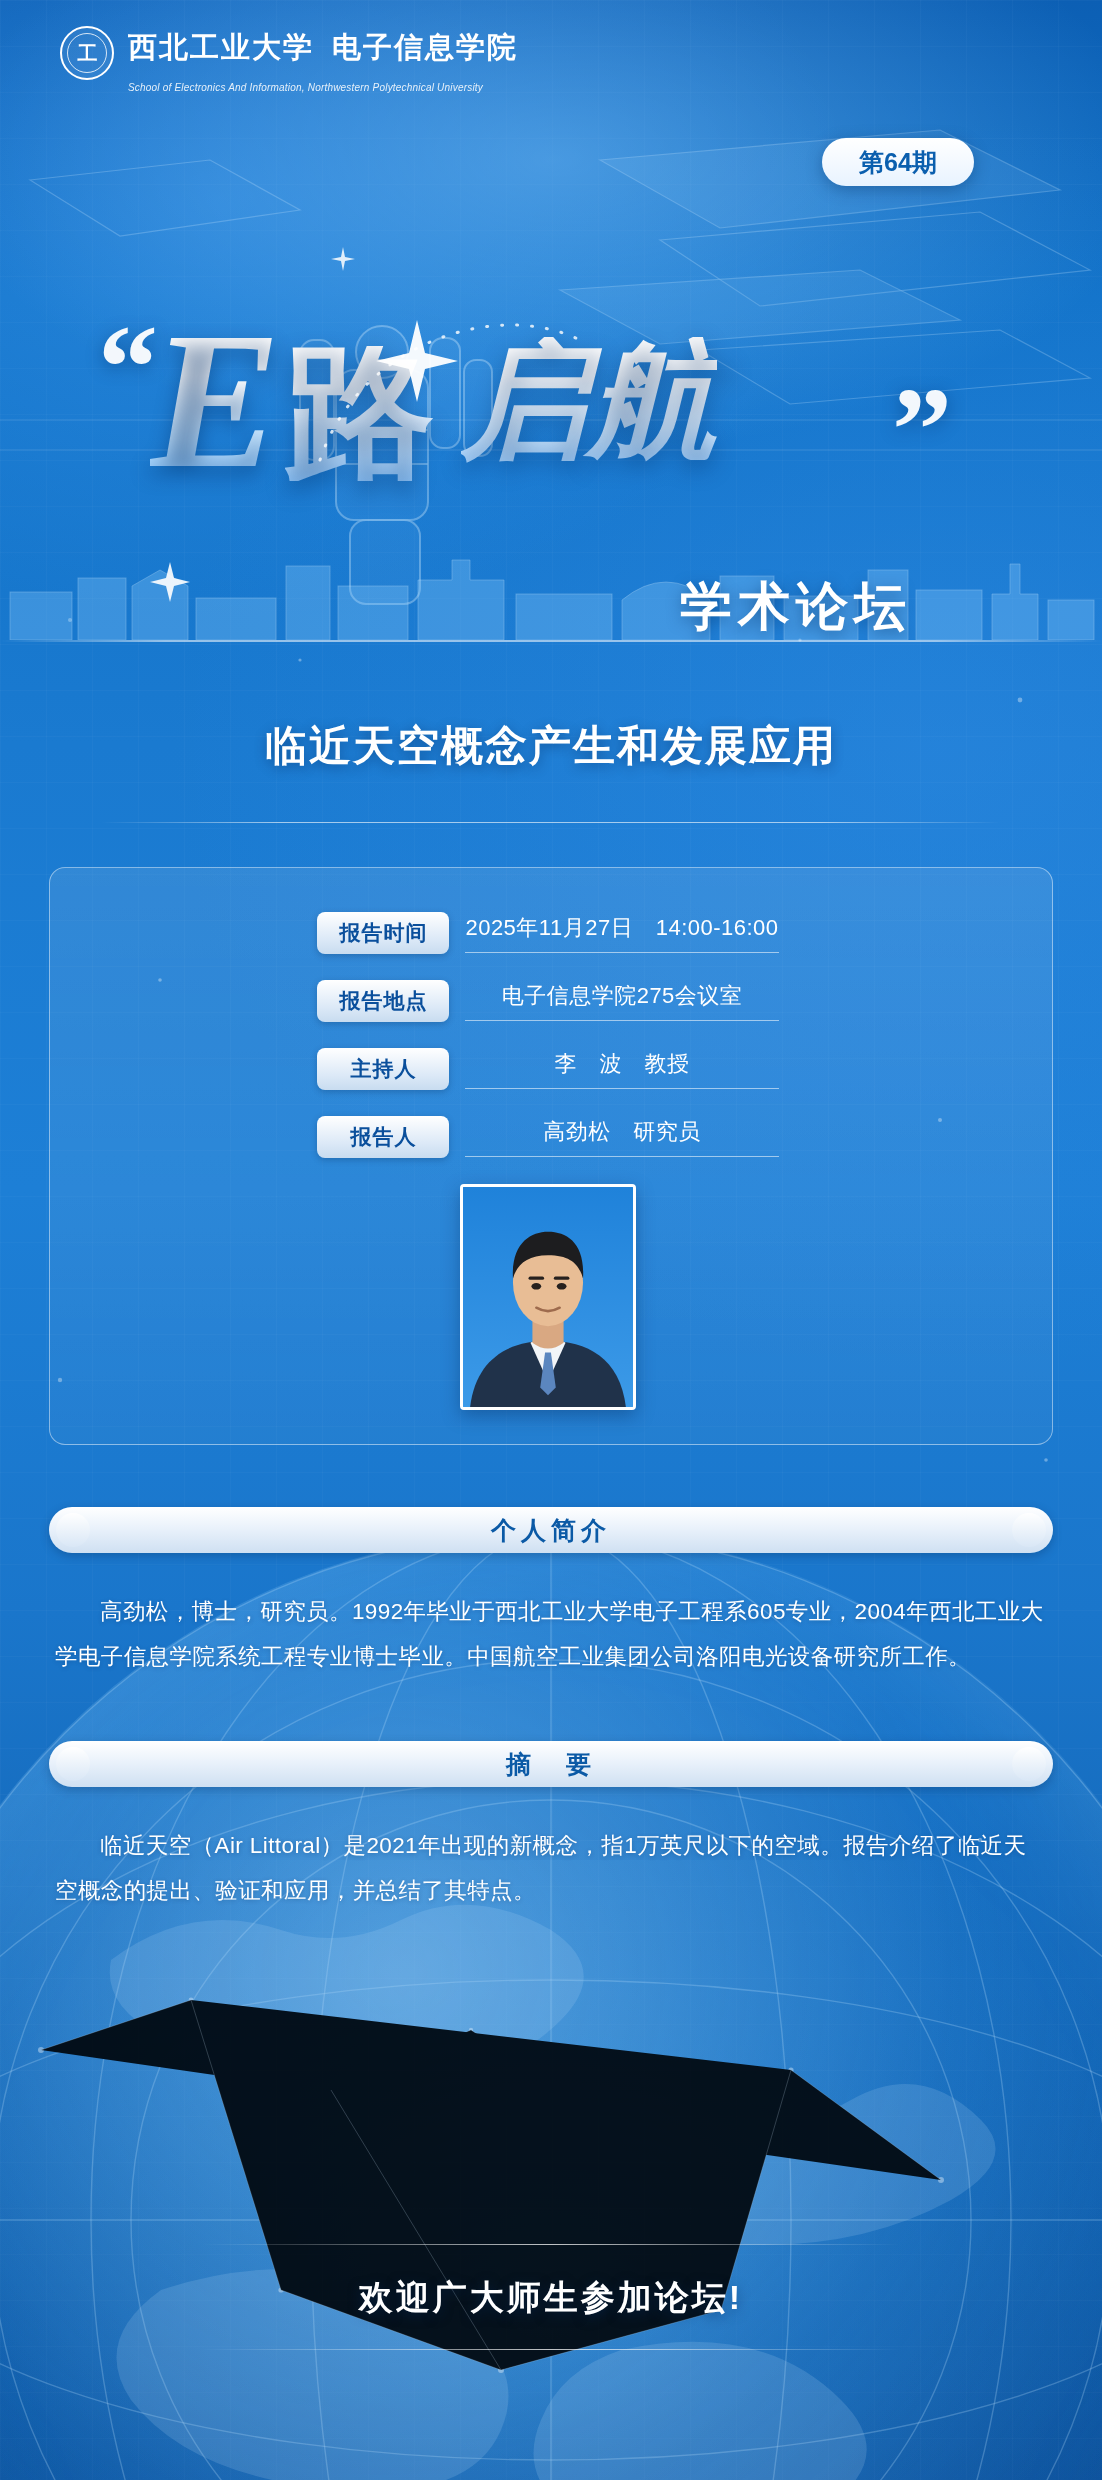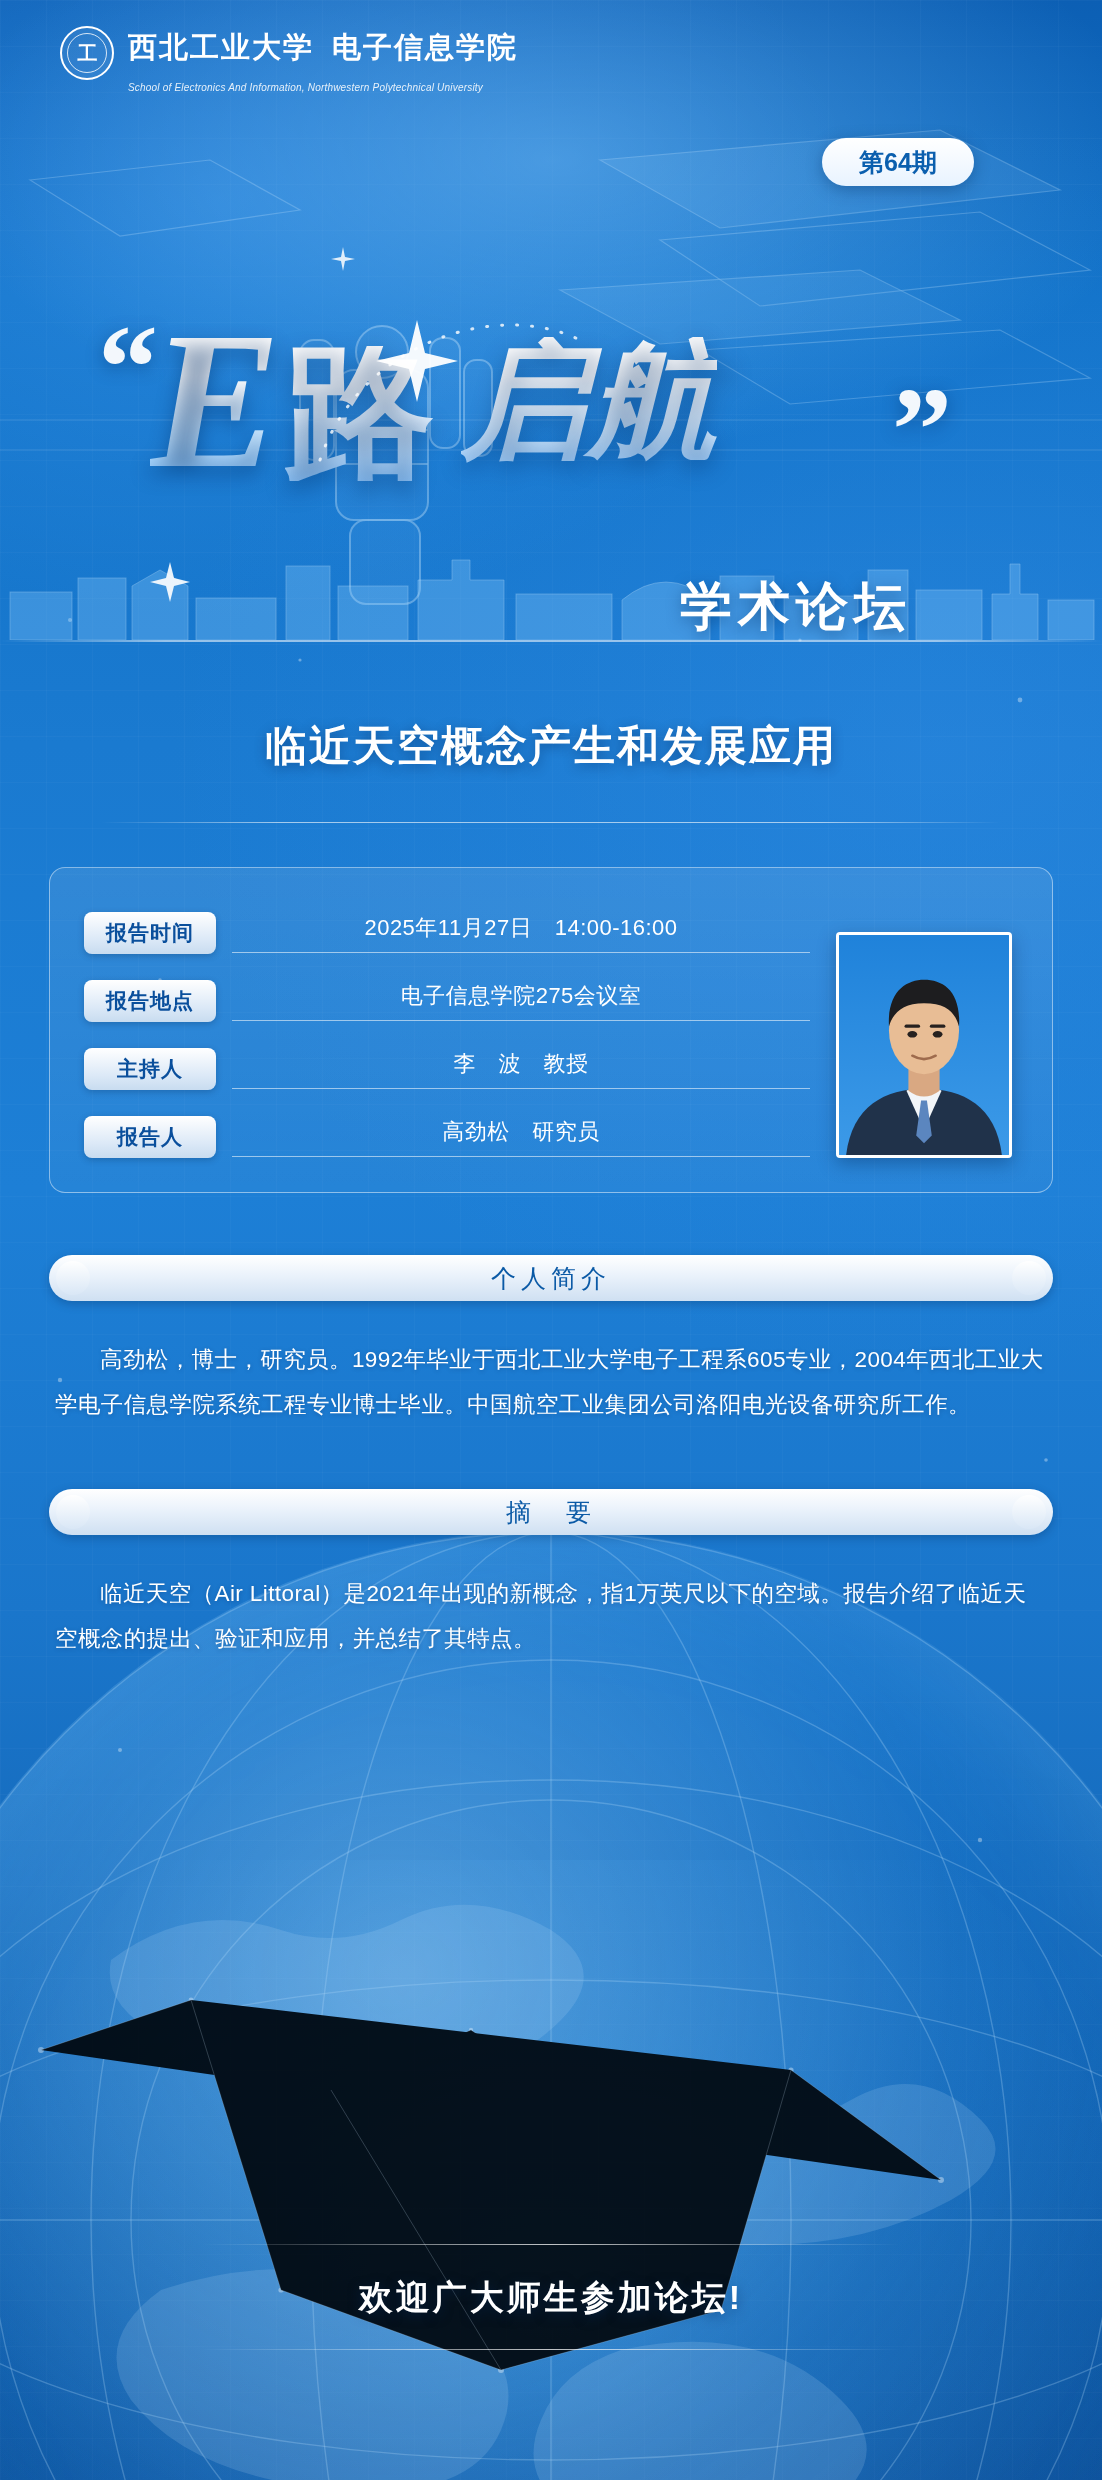--- a/index.html
+++ b/index.html
@@ -208,21 +208,22 @@
 
   
   .info-card {
     margin-top: 44px;
     border: 1px solid rgba(255,255,255,.45);
     border-radius: 16px;
     background: linear-gradient(180deg, rgba(255,255,255,.10), rgba(255,255,255,.04));
     padding: 38px 40px 34px 34px;
     display: flex;
     gap: 26px;
-    align-items: flex-end;
+    align-items: center;
+    flex-direction: column;
   }
   .info-rows { flex: 1; display: flex; flex-direction: column; gap: 26px; padding-top: 6px; }
   .info-row { display: flex; align-items: center; gap: 16px; }
   .info-label {
     flex: none;
     min-width: 132px;
     height: 42px;
     border-radius: 8px;
     background: linear-gradient(180deg, #ffffff, #dce9f7 65%, #c8dcf0);
     color: #0a4f9c;
@@ -263,21 +264,21 @@
     box-shadow: 0 3px 10px rgba(0,35,80,.28);
     display: flex; align-items: center; justify-content: center;
   }
   .section-pill .cap {
     position: absolute; top: 6px; width: 34px; height: 34px; border-radius: 50%;
     background: linear-gradient(180deg, #ffffff, #d9e7f6);
   }
   .section-pill .cap.left { left: 7px; }
   .section-pill .cap.right { right: 7px; }
   .section-pill span.txt {
-    color: #0b5aa6; font-size: 25px; font-weight: 400; letter-spacing: 5px;
+    color: #0b5aa6; font-size: 25px; font-weight: 700; letter-spacing: 5px;
     z-index: 2;
   }
 
   .body-text {
     color: #ffffff;
     font-size: 22.5px;
     line-height: 2.0;
     letter-spacing: .4px;
     margin-top: 36px;
     text-indent: 2em;

